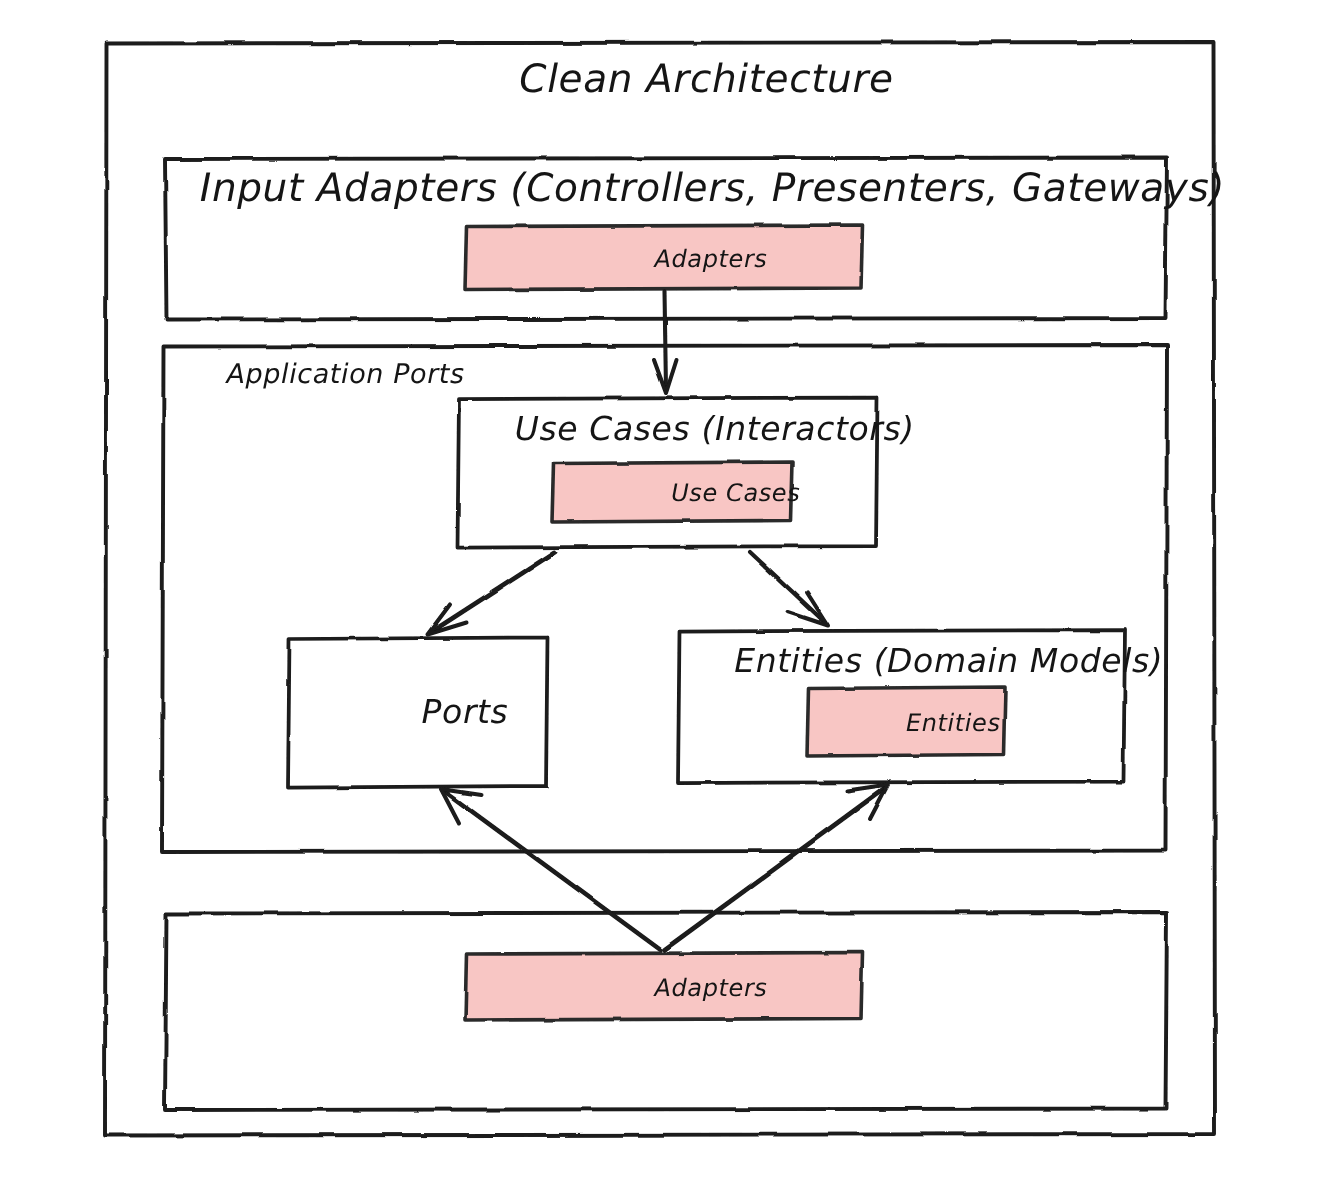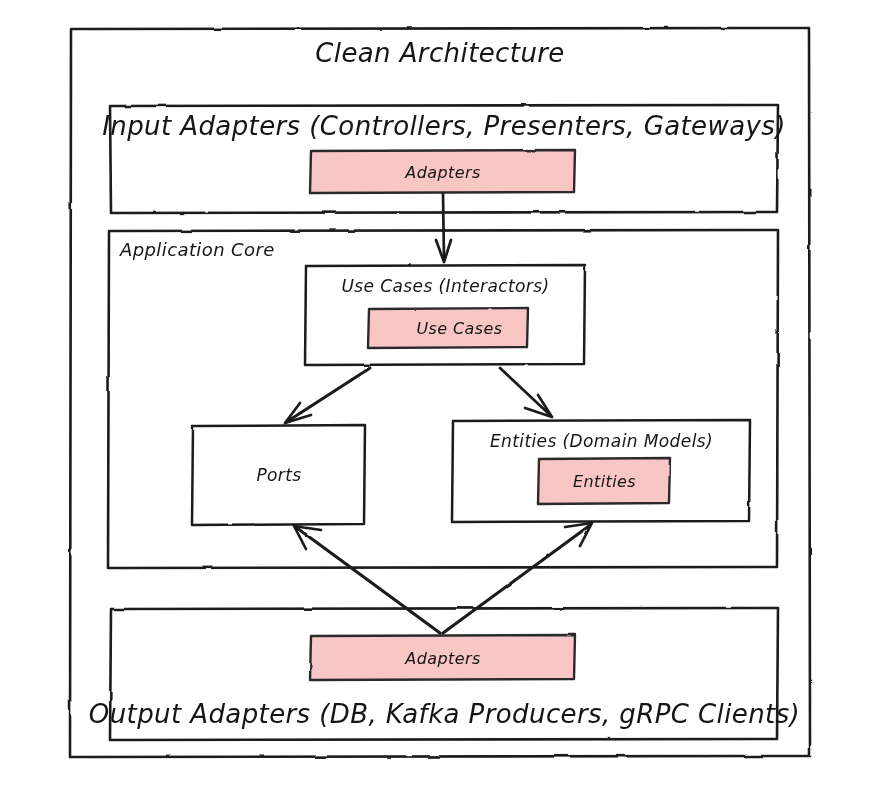--- a/index.html
+++ b/index.html
@@ -16,20 +16,21 @@
     width: 890px;
     height: 786px;
     background: #ffffff;
     overflow: hidden;
   }
   .hand {
     font-family: "DejaVu Sans", sans-serif;
     font-style: italic;
     letter-spacing: 0.4px;
     color: #111111;
+    padding-left: 31px;
   }
   svg.layer {
     position: absolute;
     left: 0;
     top: 0;
     width: 890px;
     height: 786px;
     pointer-events: none;
   }
   .lbl {
@@ -38,21 +39,21 @@
     align-items: center;
     justify-content: center;
     text-align: center;
     color: #151515;
     white-space: nowrap;
     pointer-events: auto;
   }
   .title-lbl   { font-size: 26px; }
   .group-lbl   { font-size: 26px; }
   .corner-lbl  { font-size: 18px; justify-content: flex-start; }
-  .node-lbl    { font-size: 17px; }
+  .node-lbl    { font-size: 22px; }
   .chip-lbl    { font-size: 16px; }
 </style>
 </head>
 <body>
 
 <div id="canvas">
 
   <svg class="layer" viewBox="0 0 890 786">
     <defs>
       <filter id="rough" x="-10%" y="-10%" width="120%" height="120%">
@@ -137,29 +138,28 @@
       </g>
     </g>
   </svg>
 
   <div class="lbl hand title-lbl" style="left:70px; top:36px; width:740px; height:34px;">Clean Architecture</div>
 
   <div class="lbl hand group-lbl" style="left:110px; top:112px; width:668px; height:28px;">Input Adapters (Controllers, Presenters, Gateways)</div>
 
   <div class="lbl hand chip-lbl" style="left:311px; top:151px; width:264px; height:42px;">Adapters</div>
 
-  <div class="lbl hand corner-lbl" style="left:120px; top:235px; width:320px; height:28px;">Application Core</div>
+  <div class="lbl hand corner-lbl" style="left:120px; top:235px; width:320px; height:28px;">Application Ports</div>
 
   <div class="lbl hand node-lbl" style="left:306px; top:272px; width:279px; height:28px;">Use Cases (Interactors)</div>
 
   <div class="lbl hand chip-lbl" style="left:380px; top:309px; width:159px; height:39px;">Use Cases</div>
 
   <div class="lbl hand node-lbl" style="left:193px; top:460px; width:172px; height:30px;">Ports</div>
 
   <div class="lbl hand node-lbl" style="left:453px; top:427px; width:297px; height:28px;">Entities (Domain Models)</div>
 
   <div class="lbl hand chip-lbl" style="left:539px; top:459px; width:131px; height:45px;font-style:italic;">Entities</div>
 
   <div class="lbl hand chip-lbl" style="left:311px; top:636px; width:264px; height:44px;">Adapters</div>
 
-  <div class="lbl hand group-lbl" style="left:111px; top:700px; width:667px; height:28px;">Output Adapters (DB, Kafka Producers, gRPC Clients)</div>
 
 </div>
 
 </body></html>

